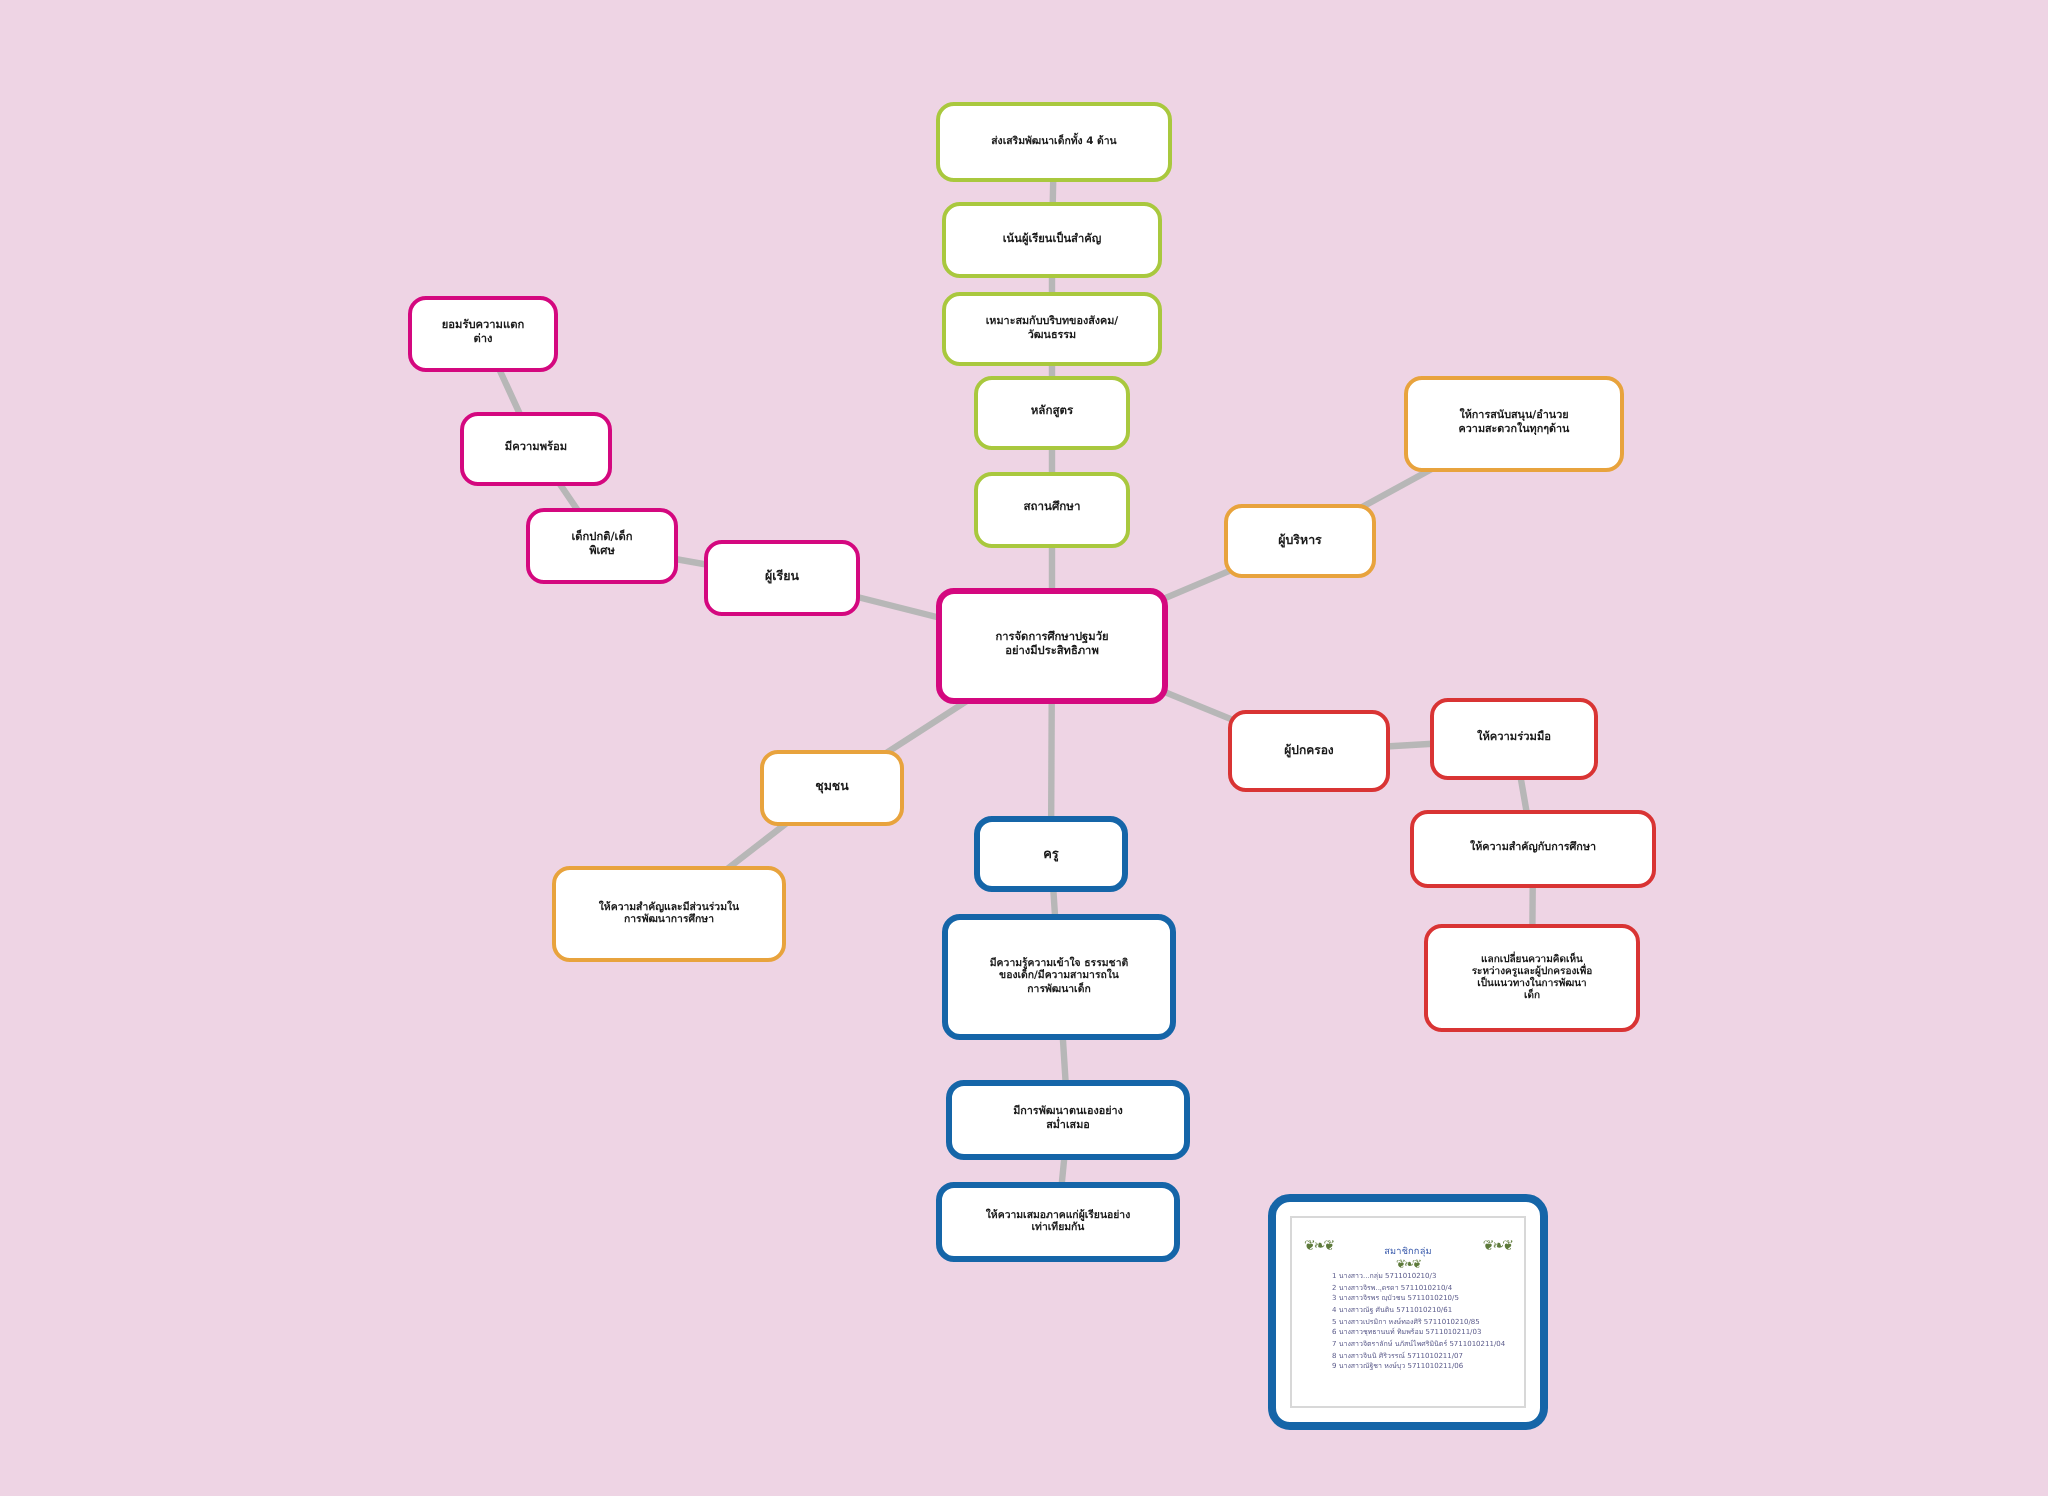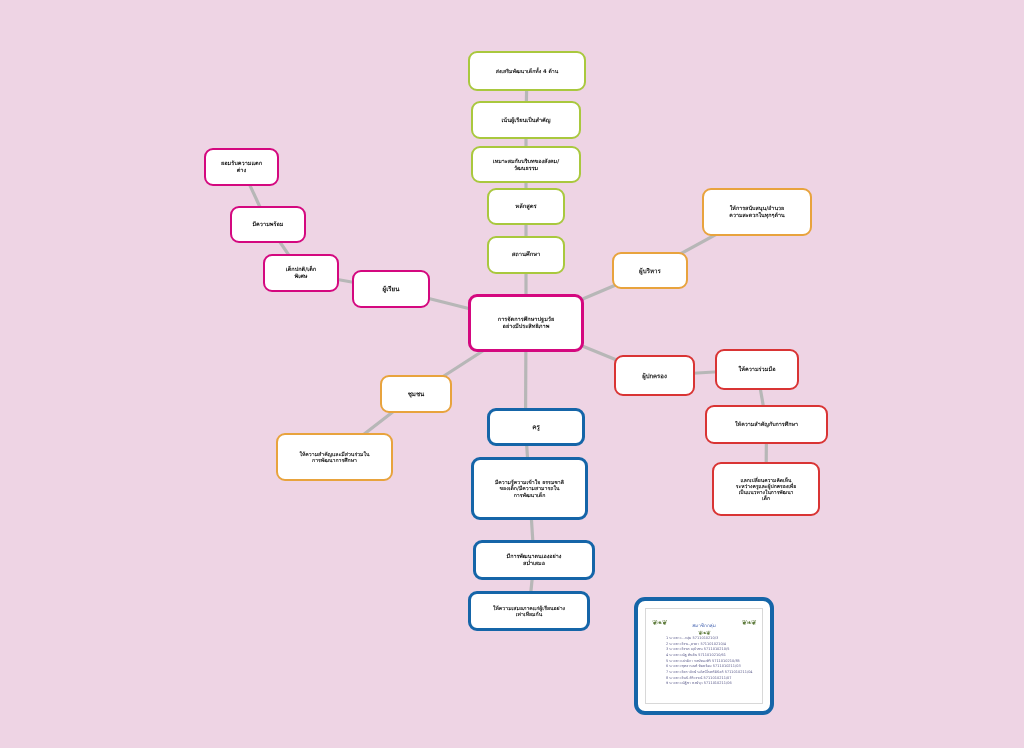--- a/index.html
+++ b/index.html
@@ -140,21 +140,21 @@
     <div class="node" style="left: 614px; top: 355px; width: 81px; height: 41px; border-color: rgb(217, 52, 52); border-width: 2.5px; font-size: 6px;"><span>ผู้ปกครอง</span></div>
     <div class="node" style="left: 715px; top: 349px; width: 84px; height: 41px; border-color: rgb(217, 52, 52); border-width: 2.5px; font-size: 5.6px;"><span>ให้ความร่วมมือ</span></div>
     <div class="node" style="left: 705px; top: 405px; width: 123px; height: 39px; border-color: rgb(217, 52, 52); border-width: 2.5px; font-size: 5.4px;"><span>ให้ความสำคัญกับการศึกษา</span></div>
     <div class="node" style="left: 712px; top: 462px; width: 108px; height: 54px; border-color: rgb(217, 52, 52); border-width: 2.5px; font-size: 5px;"><span>แลกเปลี่ยนความคิดเห็น
 ระหว่างครูและผู้ปกครองเพื่อ
 เป็นแนวทางในการพัฒนา
 เด็ก</span></div>
     <div class="node" style="left: 380px; top: 375px; width: 72px; height: 38px; border-color: rgb(232, 163, 61); border-width: 2.5px; font-size: 6.2px;"><span>ชุมชน</span></div>
     <div class="node" style="left: 276px; top: 433px; width: 117px; height: 48px; border-color: rgb(232, 163, 61); border-width: 2.5px; font-size: 5.2px;"><span>ให้ความสำคัญและมีส่วนร่วมใน
 การพัฒนาการศึกษา</span></div>
-    <div class="node" style="left: 487px; top: 408px; width: 98px; height: 38px; border-color: rgb(21, 101, 168); border-width: 3px; font-size: 6.4px;"><span>ครู</span></div>
+    <div class="node" style="left: 487px; top: 408px; width: 77px; height: 38px; border-color: rgb(21, 101, 168); border-width: 3px; font-size: 6.4px;"><span>ครู</span></div>
     <div class="node" style="left: 471px; top: 457px; width: 117px; height: 63px; border-color: rgb(21, 101, 168); border-width: 3px; font-size: 5.2px;"><span>มีความรู้ความเข้าใจ ธรรมชาติ
 ของเด็ก/มีความสามารถใน
 การพัฒนาเด็ก</span></div>
     <div class="node" style="left: 473px; top: 540px; width: 122px; height: 40px; border-color: rgb(21, 101, 168); border-width: 3px; font-size: 5.4px;"><span>มีการพัฒนาตนเองอย่าง
 สม่ำเสมอ</span></div>
     <div class="node" style="left: 468px; top: 591px; width: 122px; height: 40px; border-color: rgb(21, 101, 168); border-width: 3px; font-size: 5.2px;"><span>ให้ความเสมอภาคแก่ผู้เรียนอย่าง
 เท่าเทียมกัน</span></div>
     <div class="thumb" style="left: 634px; top: 597px; width: 140px; height: 118px; border-color: rgb(21, 101, 168);">
       <div class="thumb-inner">
         <div class="orn left">❦❧❦</div>

